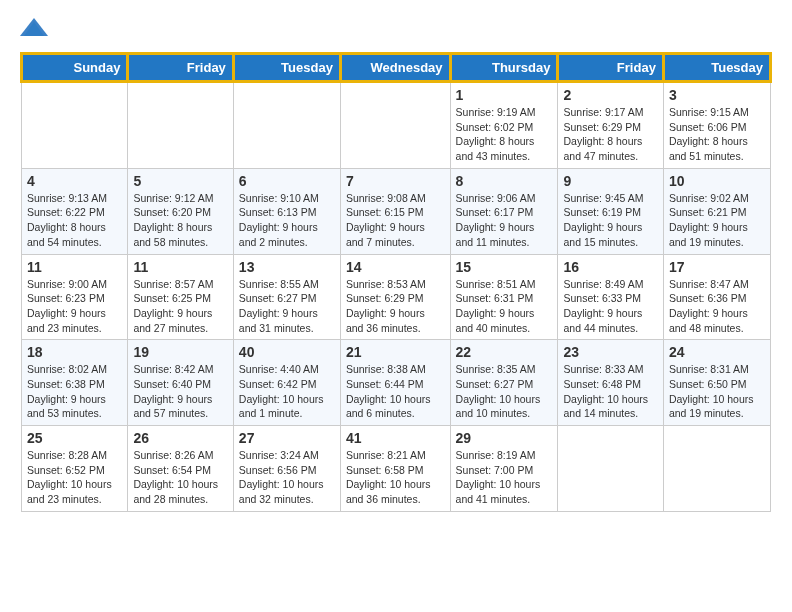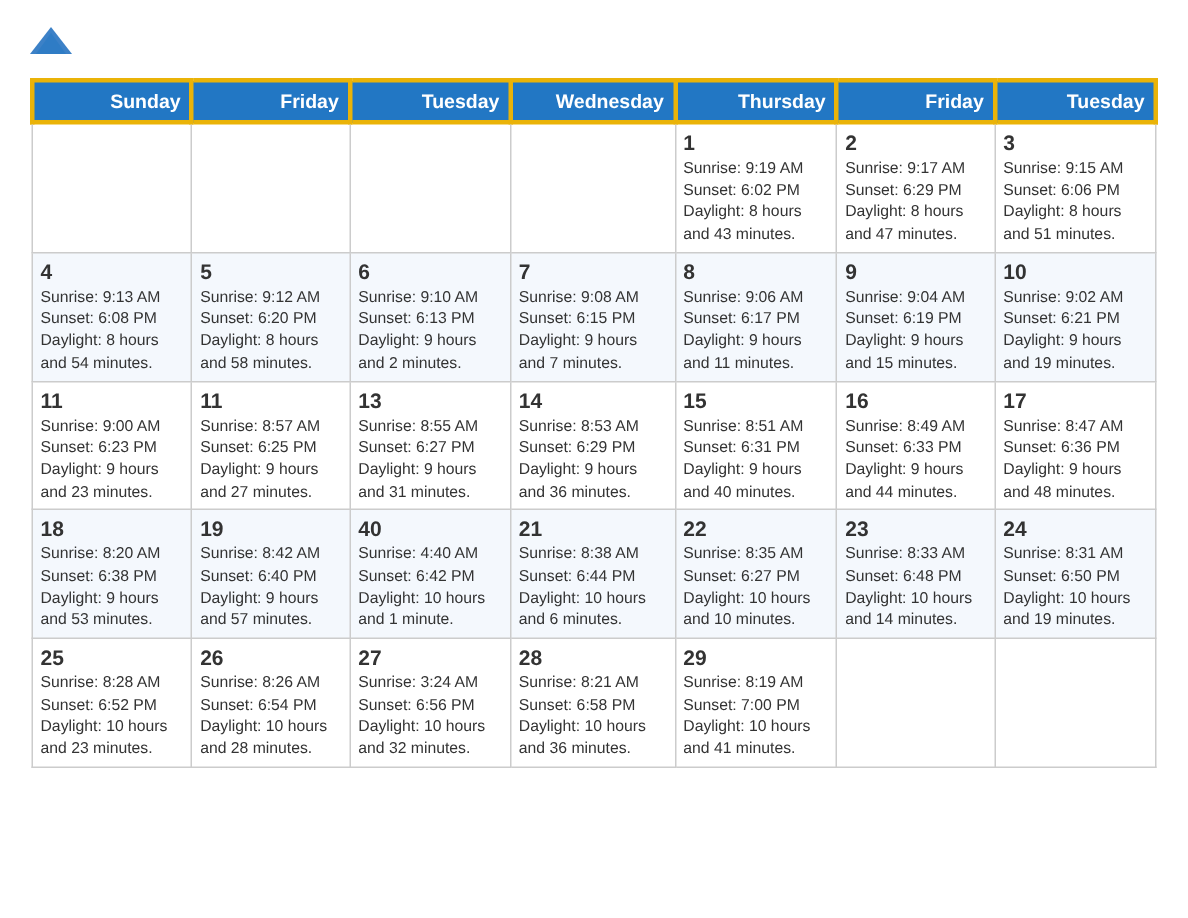--- a/index.html
+++ b/index.html
@@ -133,21 +133,21 @@
 Daylight: 8 hours
 and 51 minutes.</div>
           </div>
         </td>
       </tr>
       <tr>
         <td>
           <div class="cell-inner">
             <div class="day-number">4</div>
             <div class="day-info">Sunrise: 9:13 AM
-Sunset: 6:08 PM
+Sunset: 6:22 PM
 Daylight: 8 hours
 and 54 minutes.</div>
           </div>
         </td>
         <td>
           <div class="cell-inner">
             <div class="day-number">5</div>
             <div class="day-info">Sunrise: 9:12 AM
 Sunset: 6:20 PM
 Daylight: 8 hours
@@ -177,21 +177,21 @@
             <div class="day-number">8</div>
             <div class="day-info">Sunrise: 9:06 AM
 Sunset: 6:17 PM
 Daylight: 9 hours
 and 11 minutes.</div>
           </div>
         </td>
         <td>
           <div class="cell-inner">
             <div class="day-number">9</div>
-            <div class="day-info">Sunrise: 9:04 AM
+            <div class="day-info">Sunrise: 9:45 AM
 Sunset: 6:19 PM
 Daylight: 9 hours
 and 15 minutes.</div>
           </div>
         </td>
         <td>
           <div class="cell-inner">
             <div class="day-number">10</div>
             <div class="day-info">Sunrise: 9:02 AM
 Sunset: 6:21 PM
@@ -262,21 +262,21 @@
 Sunset: 6:36 PM
 Daylight: 9 hours
 and 48 minutes.</div>
           </div>
         </td>
       </tr>
       <tr>
         <td>
           <div class="cell-inner">
             <div class="day-number">18</div>
-            <div class="day-info">Sunrise: 8:20 AM
+            <div class="day-info">Sunrise: 8:02 AM
 Sunset: 6:38 PM
 Daylight: 9 hours
 and 53 minutes.</div>
           </div>
         </td>
         <td>
           <div class="cell-inner">
             <div class="day-number">19</div>
             <div class="day-info">Sunrise: 8:42 AM
 Sunset: 6:40 PM
@@ -353,21 +353,21 @@
           <div class="cell-inner">
             <div class="day-number">27</div>
             <div class="day-info">Sunrise: 3:24 AM
 Sunset: 6:56 PM
 Daylight: 10 hours
 and 32 minutes.</div>
           </div>
         </td>
         <td>
           <div class="cell-inner">
-            <div class="day-number">28</div>
+            <div class="day-number">41</div>
             <div class="day-info">Sunrise: 8:21 AM
 Sunset: 6:58 PM
 Daylight: 10 hours
 and 36 minutes.</div>
           </div>
         </td>
         <td>
           <div class="cell-inner">
             <div class="day-number">29</div>
             <div class="day-info">Sunrise: 8:19 AM

